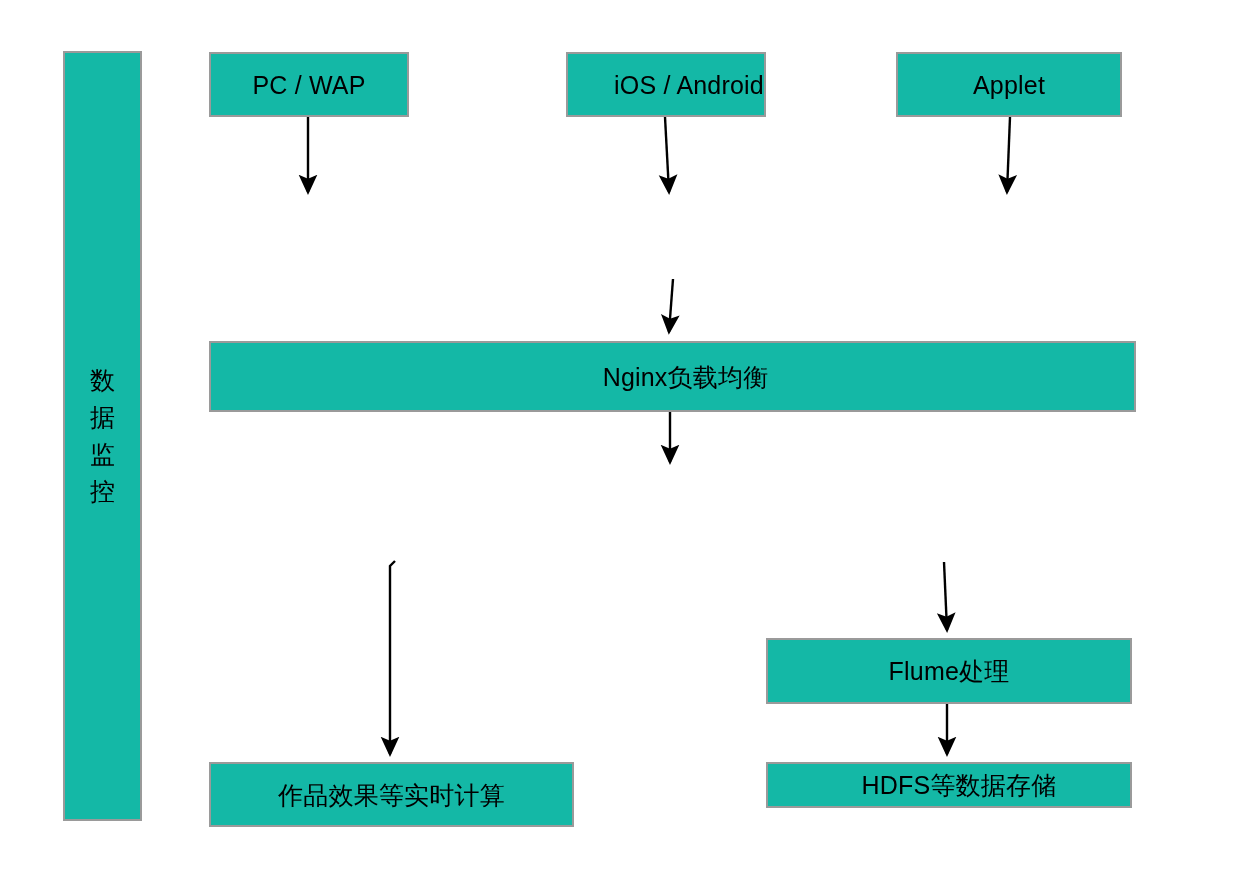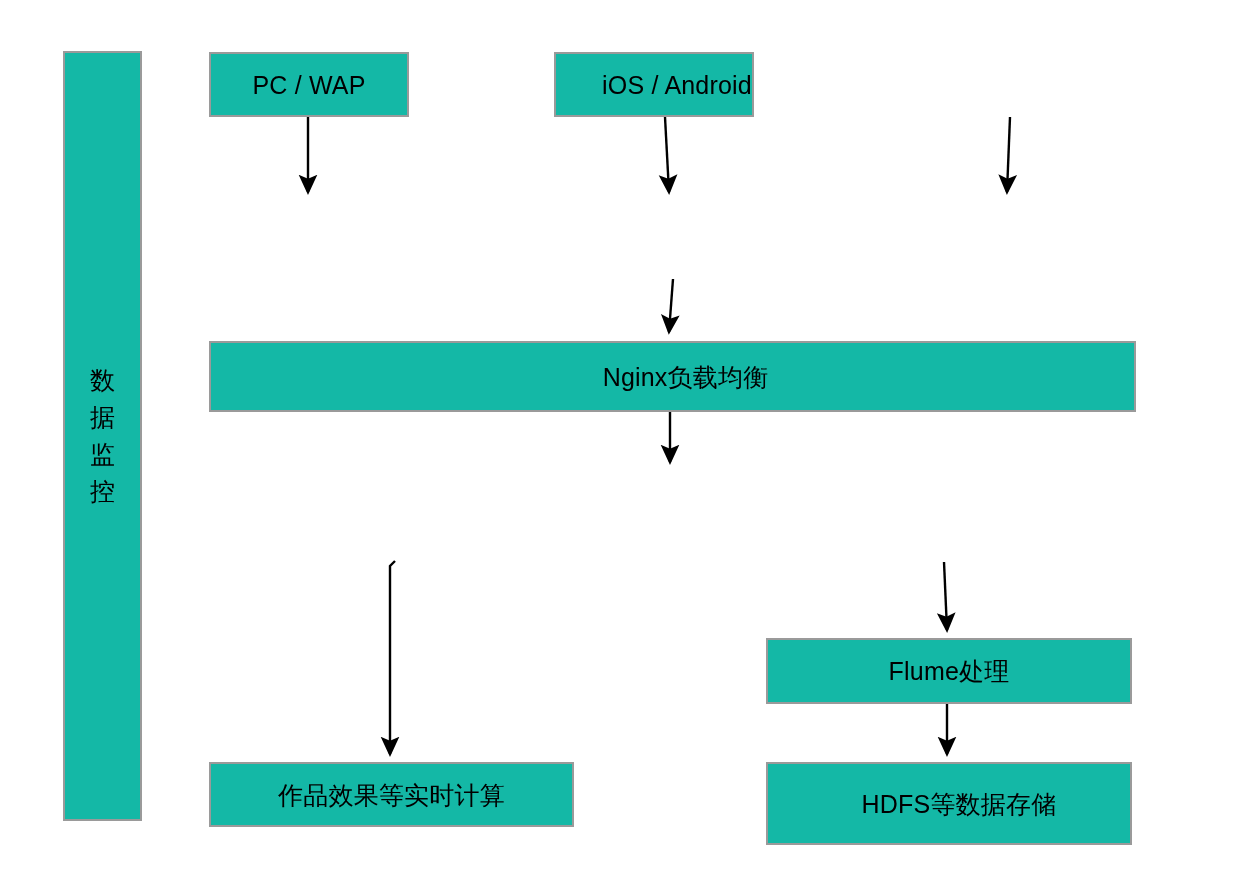--- a/index.html
+++ b/index.html
@@ -30,29 +30,29 @@
   }
   .node .node-label {
     font-size: 25px;
     line-height: 1.2;
     color: #000000;
     letter-spacing: 0.2px;
     white-space: nowrap;
   }
   
   #node-pc      { left: 209px; top: 52px;  width: 200px; height: 65px; }
-  #node-ios     { left: 554px; top: 52px;  width: 200px; height: 65px; padding-left: 46px; }
+  #node-ios     { left: 566px; top: 52px;  width: 200px; height: 65px; padding-left: 46px; }
   #node-applet  { left: 896px; top: 52px;  width: 226px; height: 65px; }
   
   #node-logserver { left: 209px; top: 200px; width: 925px; height: 79px; }
   #node-nginx     { left: 209px; top: 341px; width: 927px; height: 71px; padding-left: 26px; }
   #node-kafka     { left: 209px; top: 470px; width: 927px; height: 92px; }
   
   #node-flume   { left: 766px; top: 638px; width: 366px; height: 66px; }
-  #node-hdfs    { left: 766px; top: 762px; width: 366px; height: 83px; padding-left: 20px; }
+  #node-hdfs    { left: 766px; top: 762px; width: 366px; height: 46px; padding-left: 20px; }
   
   #node-realtime { left: 209px; top: 762px; width: 365px; height: 65px; }
 
   
   #node-monitor {
     left: 63px;
     top: 51px;
     width: 79px;
     height: 770px;
     justify-content: center;
@@ -109,20 +109,23 @@
   </div>
 
   <div class="node" id="node-pc">
     <span class="node-label">PC / WAP</span>
   </div>
 
   <div class="node" id="node-ios">
     <span class="node-label">iOS / Android</span>
   </div>
 
+  <div class="node" id="node-applet">
+    <span class="node-label">Applet</span>
+  </div>
 
 
   <div class="node" id="node-nginx">
     <span class="node-label">Nginx负载均衡</span>
   </div>
 
 
   <div class="node" id="node-flume">
     <span class="node-label">Flume处理</span>
   </div>

